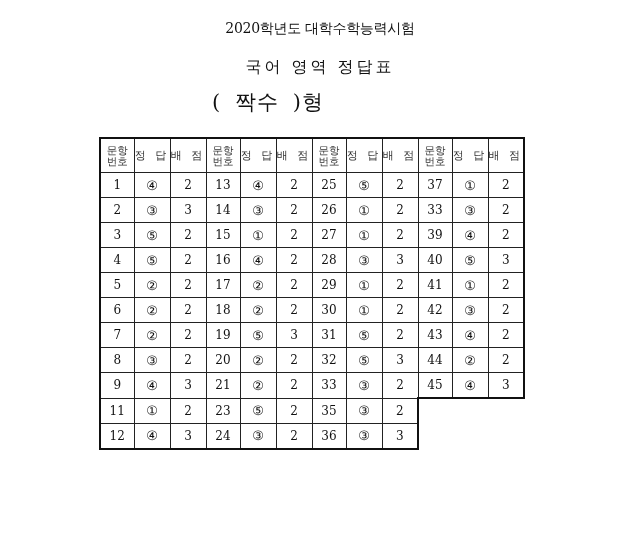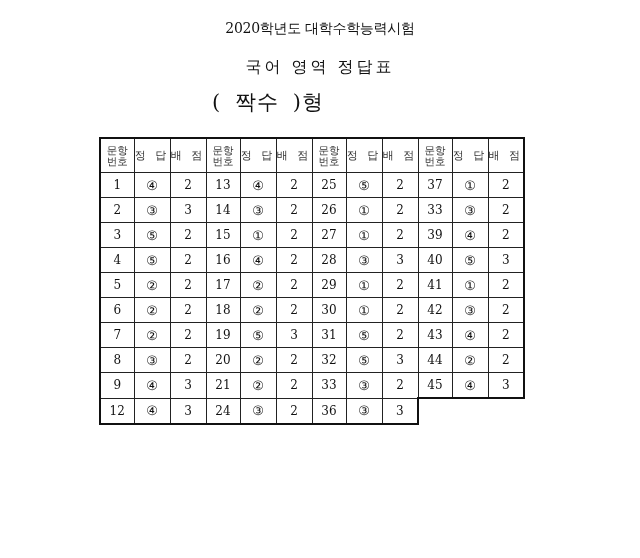--- a/index.html
+++ b/index.html
@@ -212,20 +212,34 @@
         <td>3</td>
         <td>21</td>
         <td class="ans">②</td>
         <td>2</td>
         <td>33</td>
         <td class="ans">③</td>
         <td>2</td>
         <td>45</td>
         <td class="ans">④</td>
         <td>3</td>
+      </tr>
+      <tr>
+        <td>11</td>
+        <td class="ans">①</td>
+        <td>2</td>
+        <td>23</td>
+        <td class="ans">⑤</td>
+        <td>2</td>
+        <td>35</td>
+        <td class="ans">③</td>
+        <td>2</td>
+        <td class="empty"></td>
+        <td class="empty"></td>
+        <td class="empty"></td>
       </tr>
       <tr>
         <td>12</td>
         <td class="ans">④</td>
         <td>3</td>
         <td>24</td>
         <td class="ans">③</td>
         <td>2</td>
         <td>36</td>
         <td class="ans">③</td>

